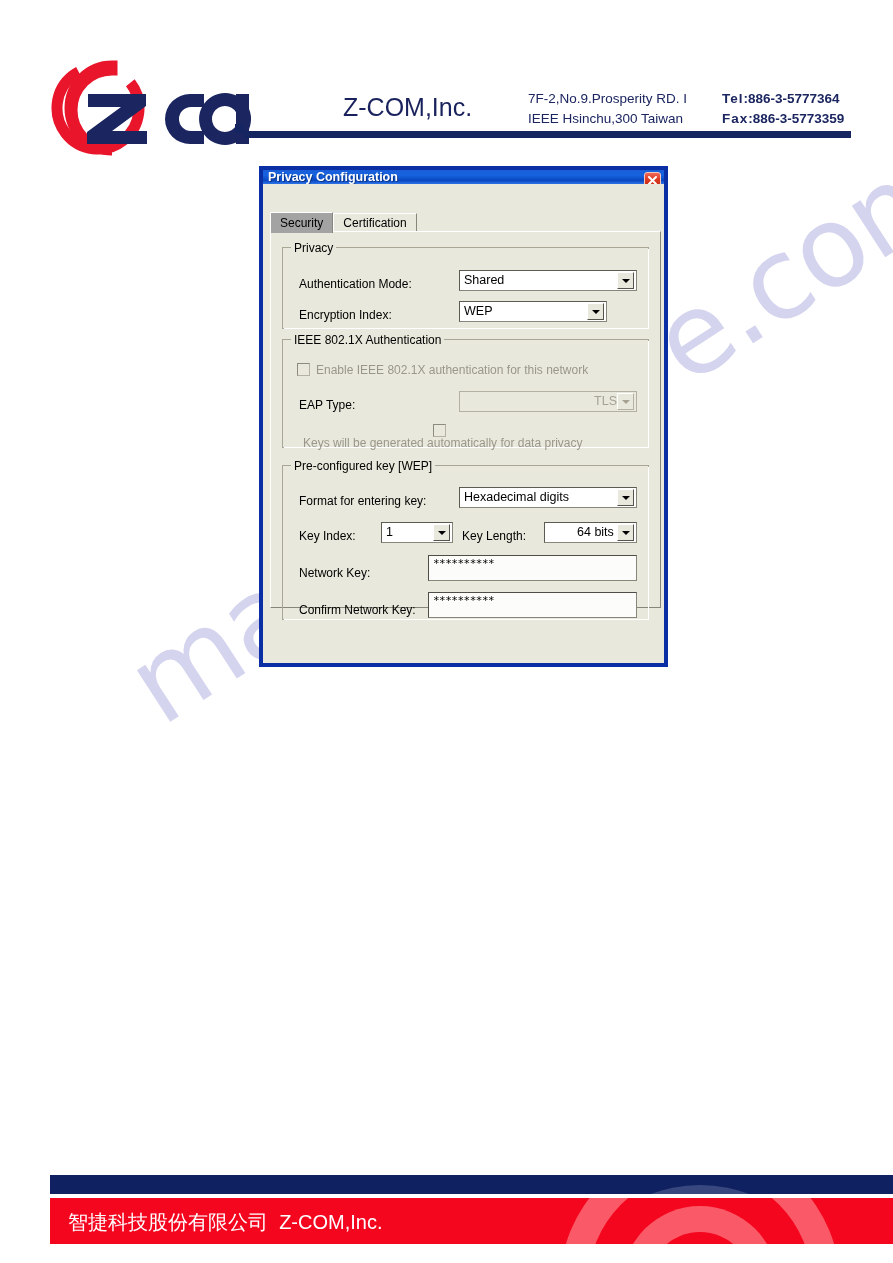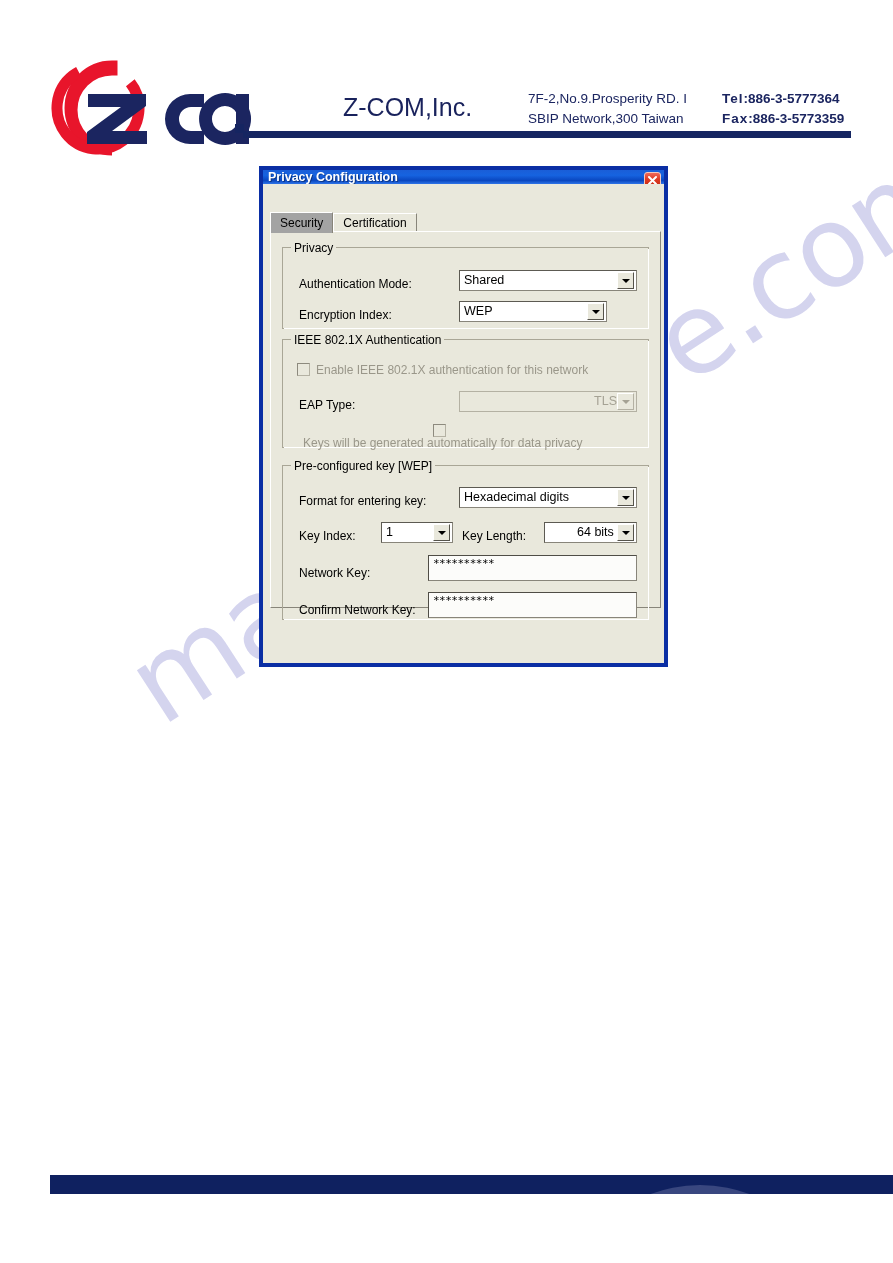--- a/index.html
+++ b/index.html
@@ -450,21 +450,21 @@
       <g fill="#1b2560">
         <rect x="186" y="42" width="13" height="50"></rect>
       </g>
     </svg>
   </div>
 
   <div class="company-name">Z-COM,Inc.</div>
 
   <div class="addr-block">
     <span>7F-2,No.9.Prosperity RD. I</span><br>
-    <span>SBIP Network,300 Taiwan</span>
+    <span>IEEE Hsinchu,300 Taiwan</span>
   </div>
 
   <div class="contact-block">
     <span class="contact-row">
       <span class="contact-label">Tel</span><span class="contact-sep">:</span><span class="contact-value">886-3-5777364</span>
     </span>
     <span class="contact-row">
       <span class="contact-label">Fax</span><span class="contact-sep">:</span><span class="contact-value">886-3-5773359</span>
     </span>
   </div>
@@ -574,13 +574,24 @@
   </div>
 </div>
 
 <div class="page-footer">
   <div class="footer-navy">
     <svg class="deco" width="843" height="19" viewBox="0 0 843 19">
       <circle cx="650" cy="150" r="140" fill="#39477f"></circle>
       <circle cx="650" cy="150" r="112" fill="#0f2160"></circle>
     </svg>
   </div>
+  <div class="footer-red">
+    <svg class="deco" width="843" height="46" viewBox="0 0 843 46">
+      <circle cx="650" cy="86" r="140" fill="#fa5a68"></circle>
+      <circle cx="650" cy="86" r="112" fill="#f4061f"></circle>
+      <circle cx="650" cy="86" r="78" fill="#fa5a68"></circle>
+      <circle cx="650" cy="86" r="52" fill="#f4061f"></circle>
+    </svg>
+    <div class="footer-text">
+      <span class="zh">智捷科技股份有限公司</span>&nbsp;&nbsp;<span class="en">Z-COM,Inc.</span>
+    </div>
+  </div>
 </div>
 
 </body></html>

